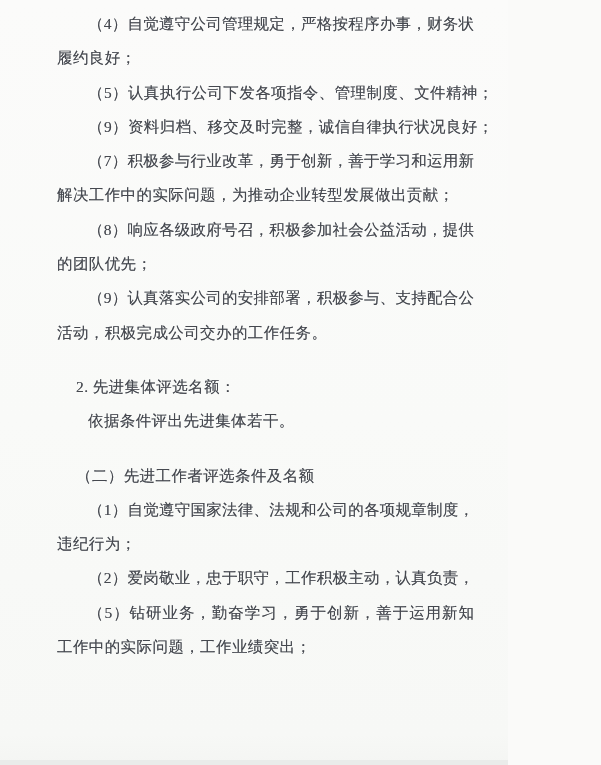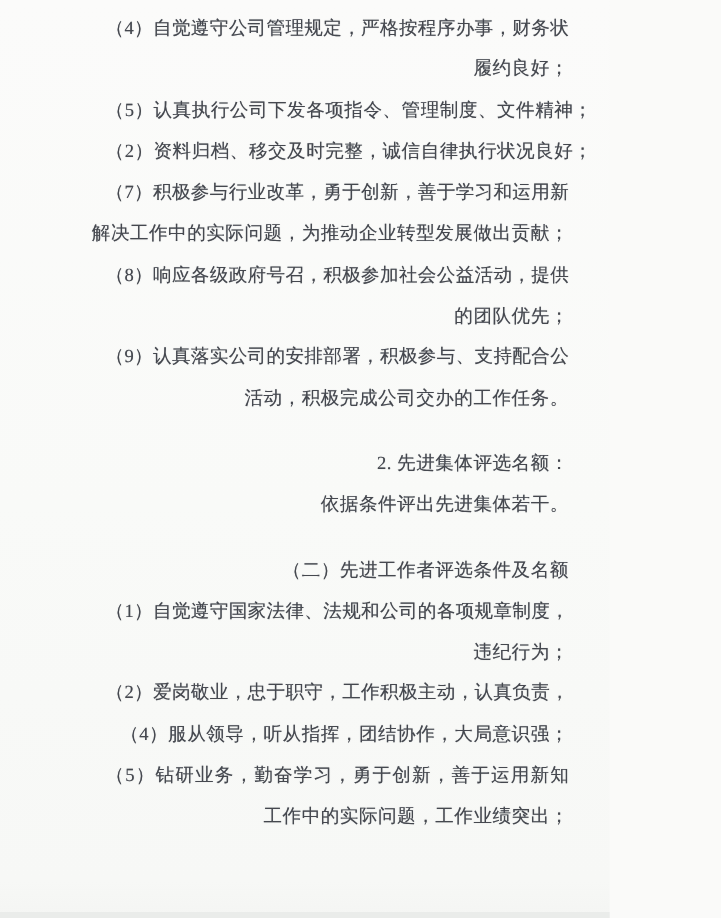--- a/index.html
+++ b/index.html
@@ -27,21 +27,20 @@
     right: 34px;
     color: var(--ink, #45484f);
     font-size: 15.5px;
     letter-spacing: 0.4px;
     text-shadow: 0 0 0.6px rgba(70, 74, 84, 0.55);
   }
   .line {
     line-height: 34.3px;
     height: 34.3px;
     white-space: nowrap;
-    text-align: right;
   }
   .line.para { padding-left: 31px; }
   .line.num  { padding-left: 19px; margin-top: 20px; }
   .line.flush{ padding-left: 0; }
   .line.justify {
     white-space: normal;
     overflow: hidden;
     text-align: justify;
     text-align-last: justify;
     -moz-text-align-last: justify;
@@ -58,31 +57,30 @@
   }
 </style>
 </head>
 <body>
 
 <div class="page">
   <div class="doc-body">
       <div class="line para justify">（4）自觉遵守公司管理规定，严格按程序办事，财务状况良好，合同</div>
       <div class="line flush">履约良好；</div>
       <div class="line para">（5）认真执行公司下发各项指令、管理制度、文件精神；</div>
-      <div class="line para">（2）资料归档、移交及时完整，诚信自律执行状况良好；</div>
+      <div class="line para">（9）资料归档、移交及时完整，诚信自律执行状况良好；</div>
       <div class="line para justify">（7）积极参与行业改革，勇于创新，善于学习和运用新知识、新技术</div>
       <div class="line flush">解决工作中的实际问题，为推动企业转型发展做出贡献；</div>
       <div class="line para justify">（8）响应各级政府号召，积极参加社会公益活动，提供相关证明材料</div>
       <div class="line flush">的团队优先；</div>
       <div class="line para justify">（9）认真落实公司的安排部署，积极参与、支持配合公司组织的集体</div>
       <div class="line flush">活动，积极完成公司交办的工作任务。</div>
       <div class="line num">2. 先进集体评选名额：</div>
       <div class="line para">依据条件评出先进集体若干。</div>
       <div class="line num">（二）先进工作者评选条件及名额</div>
       <div class="line para justify">（1）自觉遵守国家法律、法规和公司的各项规章制度，无违法、违规、</div>
       <div class="line flush">违纪行为；</div>
       <div class="line para justify">（2）爱岗敬业，忠于职守，工作积极主动，认真负责，保质保量按时</div>
-      <div class="line para">（4）服从领导，听从指挥，团结协作，大局意识强；</div>
       <div class="line para justify">（5）钻研业务，勤奋学习，勇于创新，善于运用新知识、新技术解决</div>
       <div class="line flush">工作中的实际问题，工作业绩突出；</div>
     </div>
   <div class="scan-edge"></div>
 </div>
 
 </body></html>

